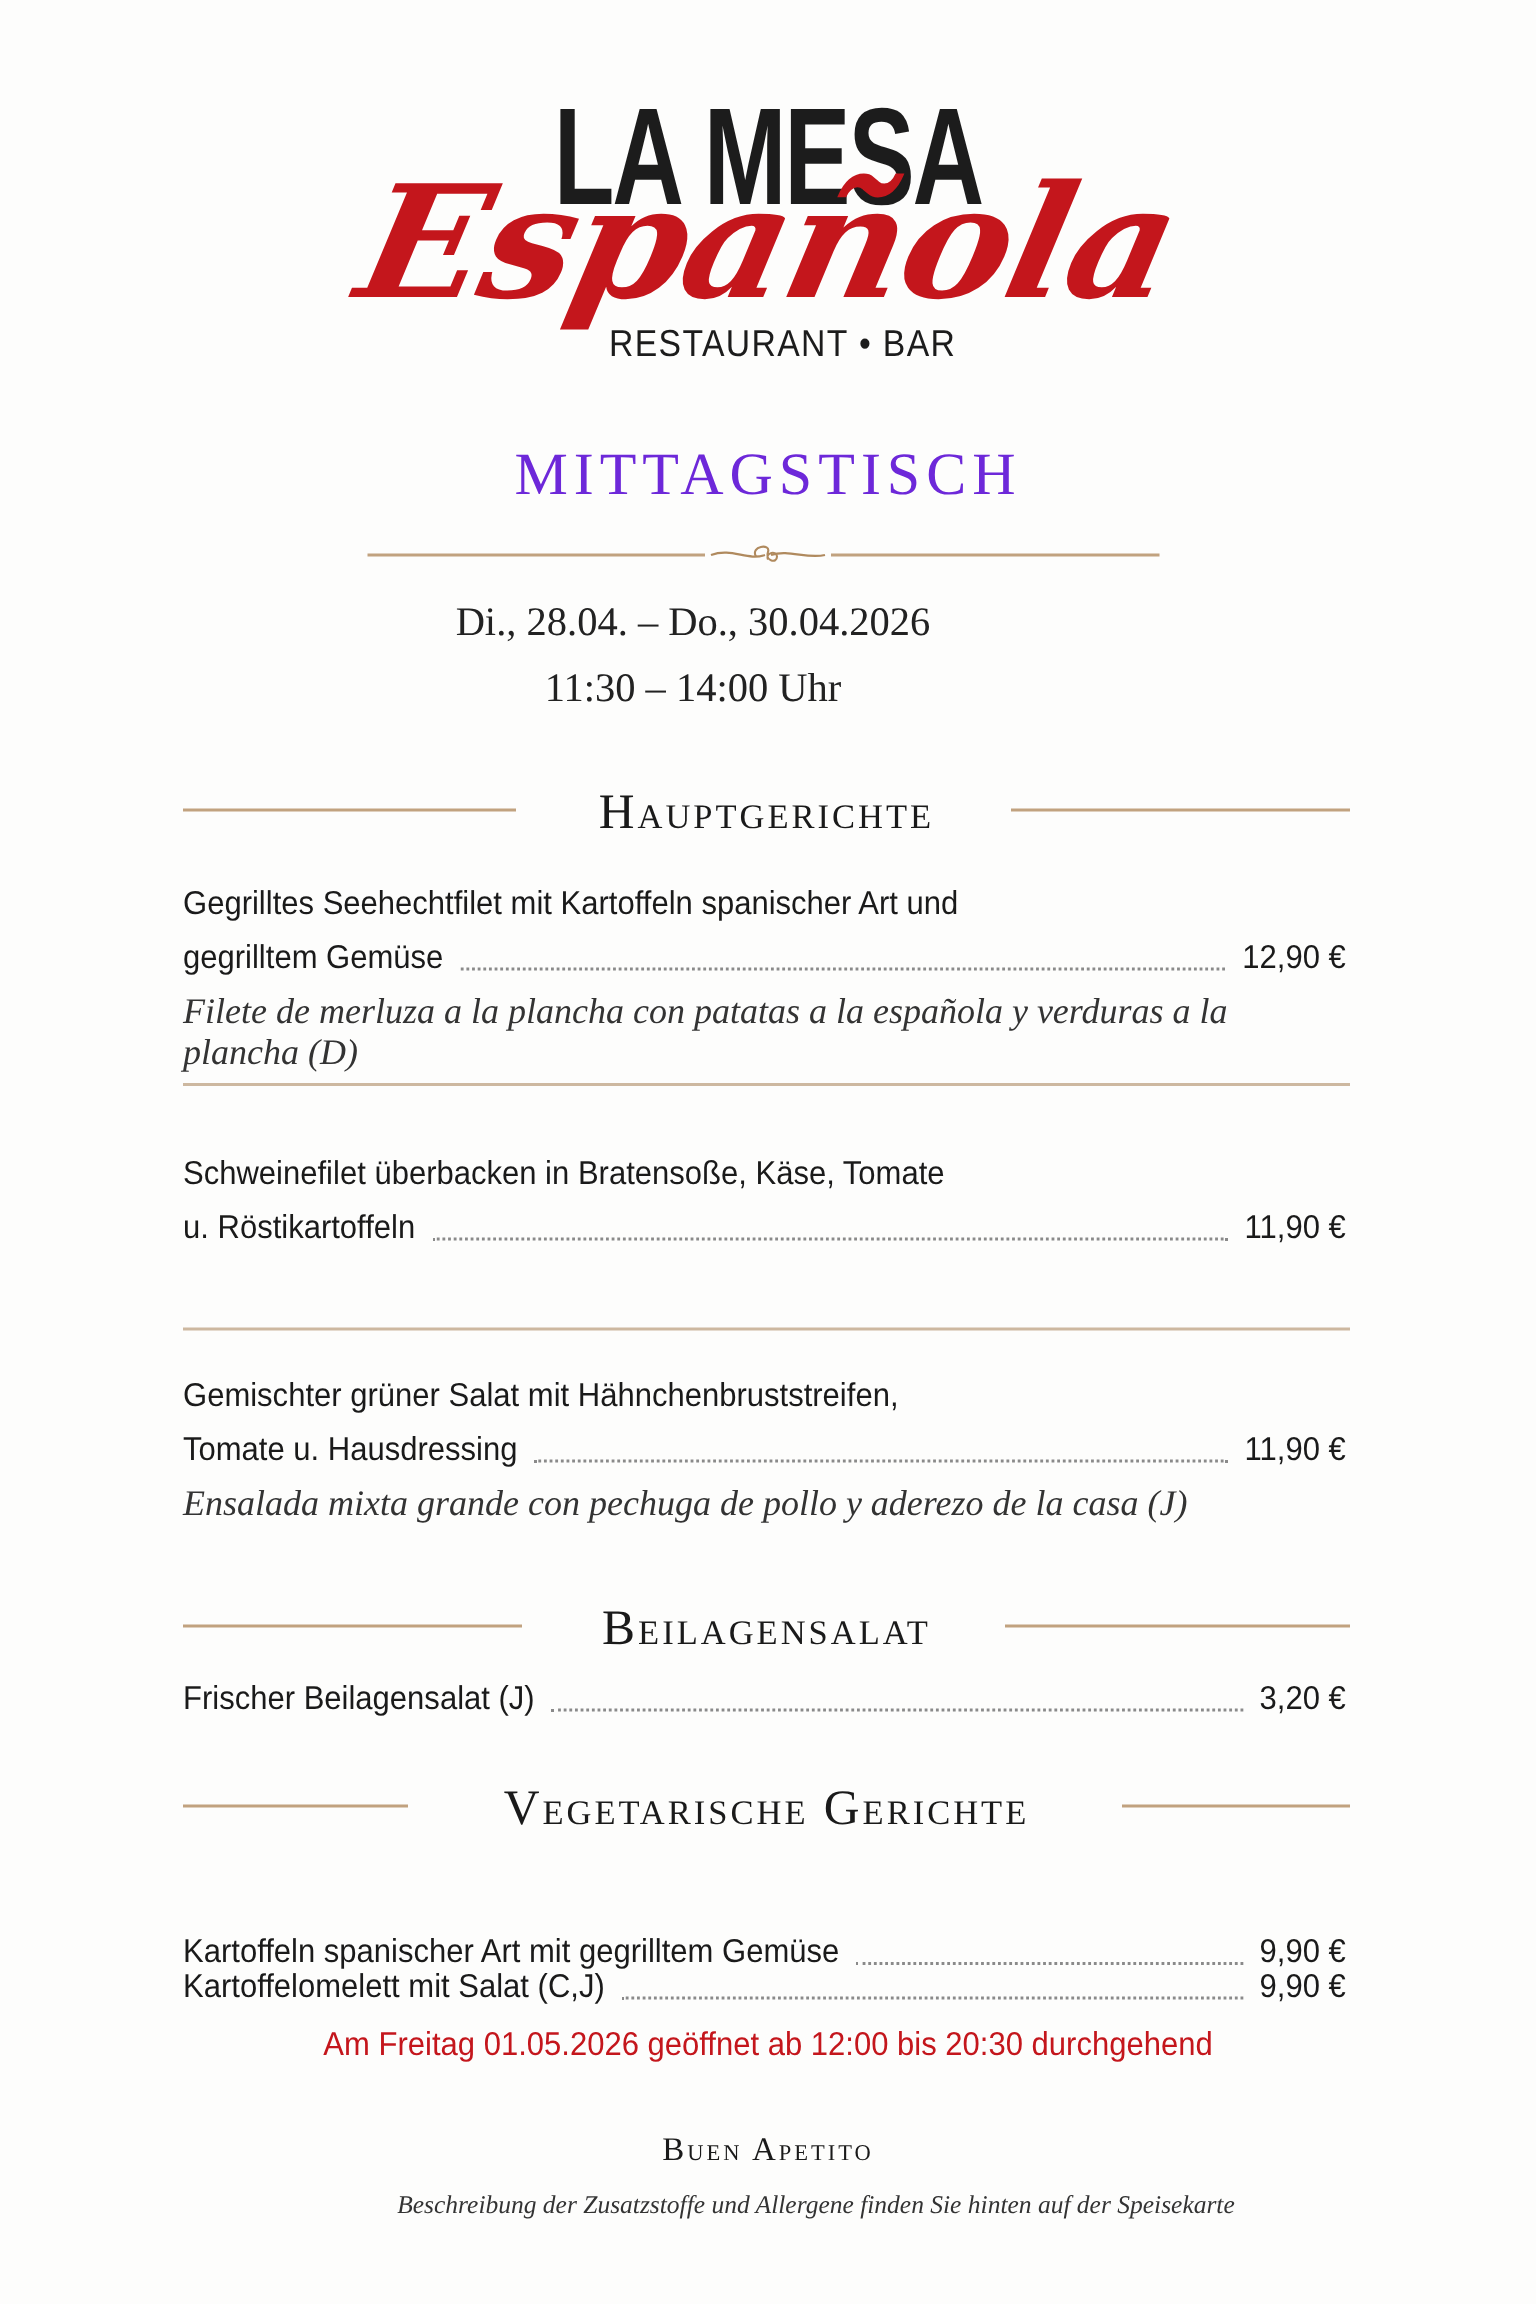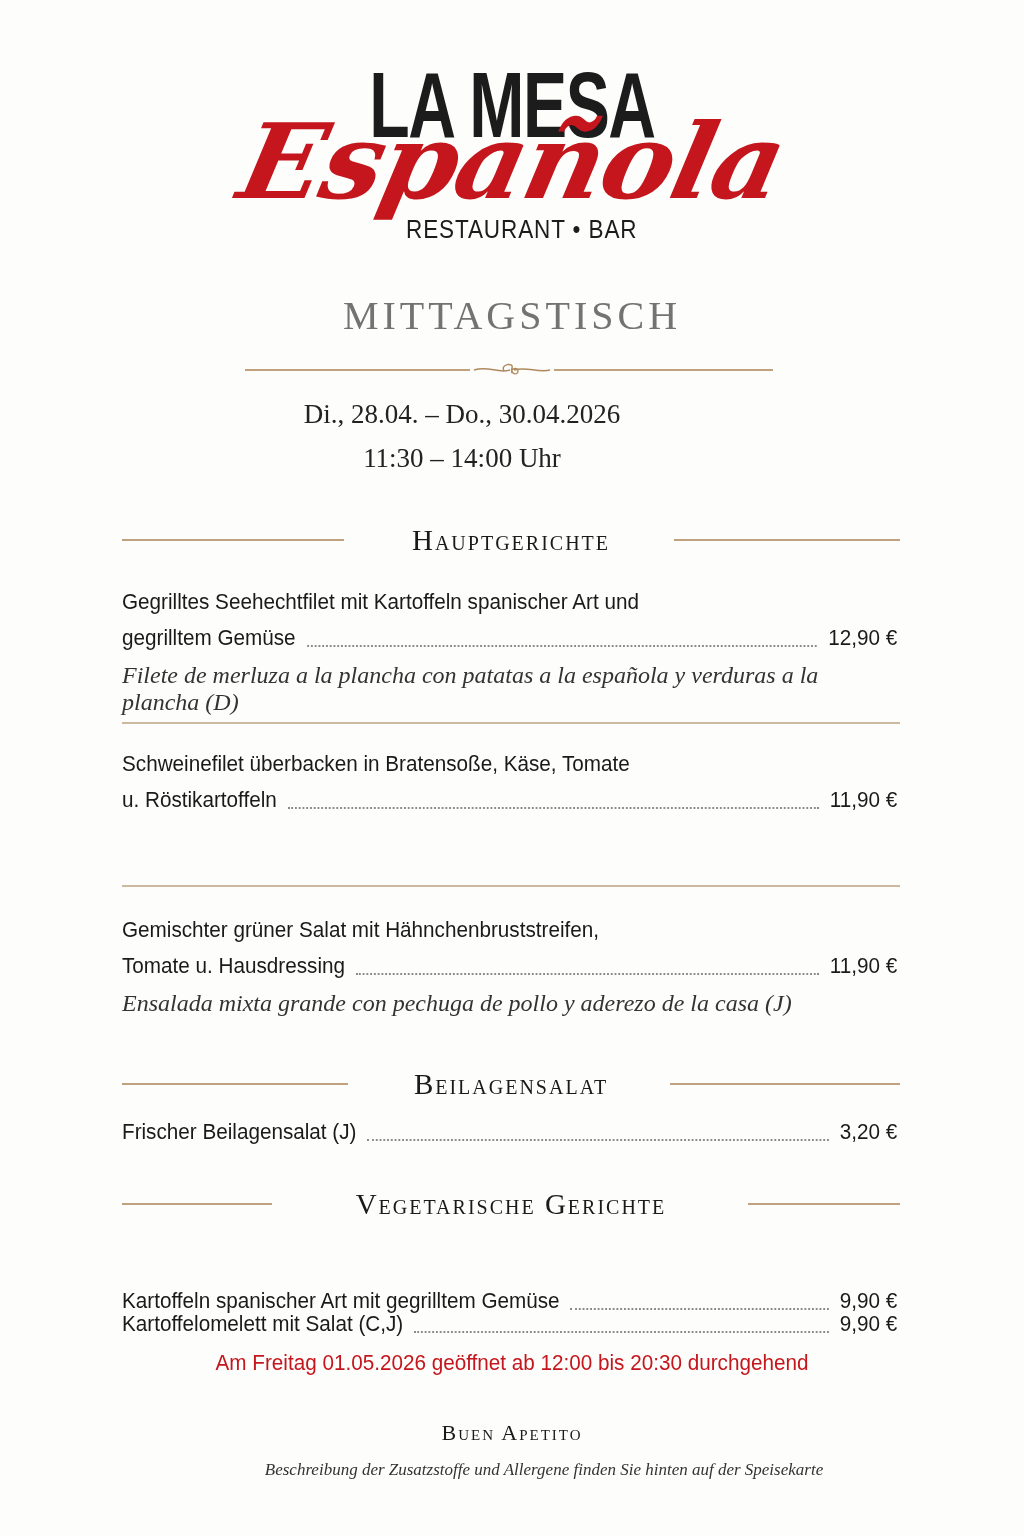--- a/index.html
+++ b/index.html
@@ -21,33 +21,33 @@
     font-size: 104px; color: #c4161c; line-height: 110px; letter-spacing: -2px;
     transform: skewX(-12deg) scaleX(1.05);
   }
   .logo-sub {
     position: absolute; top: 160px; left: 406px; 
     font-family: "Liberation Sans", sans-serif; font-size: 25px; color: #1c1c1c;
     letter-spacing: 1px; transform: scaleX(0.9); transform-origin: left;
   }
   .title {
     position: absolute; top: 292px; left: 0; width: 1024px; text-align: center;
-    font-family: "Liberation Serif", serif; font-size: 40px; letter-spacing: 4px; color: #737373;
+    font-family: "Liberation Serif", serif; font-size: 40px; letter-spacing: 4px; color: #6d28d9;
   }
   .ornament-line { position: absolute; top: 369px; left: 245px; width: 528px; height: 2px; background: #c1a27f; }
   .ornament { position: absolute; top: 360px; left: 470px; width: 84px; height: 20px; }
   .dates {
     position: absolute; top: 392px; left: 0; width: 924px; text-align: center;
     font-family: "Liberation Serif", serif; font-size: 27px; line-height: 44px; color: #222;
   }
   .section-head { position: absolute; left: 122px; width: 778px; height: 30px; }
   .section-head .rule { position: absolute; top: 15px; height: 2px; background: #c1a27f; }
   .section-head .label {
     position: absolute; top: 0; left: 0; width: 100%; text-align: center;
-    font-family: "Liberation Serif", serif; font-size: 29px; letter-spacing: 2px; color: #1a1a1a;
+    font-family: "Liberation Serif", serif; font-size: 33px; letter-spacing: 2px; color: #1a1a1a;
     font-variant: small-caps;
   }
   .item { position: absolute; left: 122px; width: 778px; }
   .item .line {
     display: flex; align-items: baseline; font-size: 22px; color: #1a1a1a;
     font-family: "Liberation Sans", sans-serif; line-height: 36px;
     transform: scaleX(0.94); transform-origin: left; width: 106%;
   }
   .item .line .dots {
     flex: 1; margin: 0 12px; border-bottom: 2px dotted #8a8a8a; height: 1px; align-self: center; margin-top: 14px;
@@ -105,21 +105,21 @@
     </div>
   <div class="line">
     <span>gegrilltem Gemüse</span>
     <span class="dots"></span>
     <span class="price">12,90 €</span>
   </div>
   <div class="es">Filete de merluza a la plancha con patatas a la española y verduras a la plancha (D)</div>
 </div>
 <div class="divider" style="top:722px;"></div>
 
-<div class="item" style="top:746px;">
+<div class="item" style="top:764px;">
   <div class="line">
       <span>Schweinefilet überbacken in Bratensoße, Käse, Tomate</span>
     </div>
   <div class="line">
     <span>u. Röstikartoffeln</span>
     <span class="dots"></span>
     <span class="price">11,90 €</span>
   </div>
 </div>
 <div class="divider" style="top:885px;"></div>

